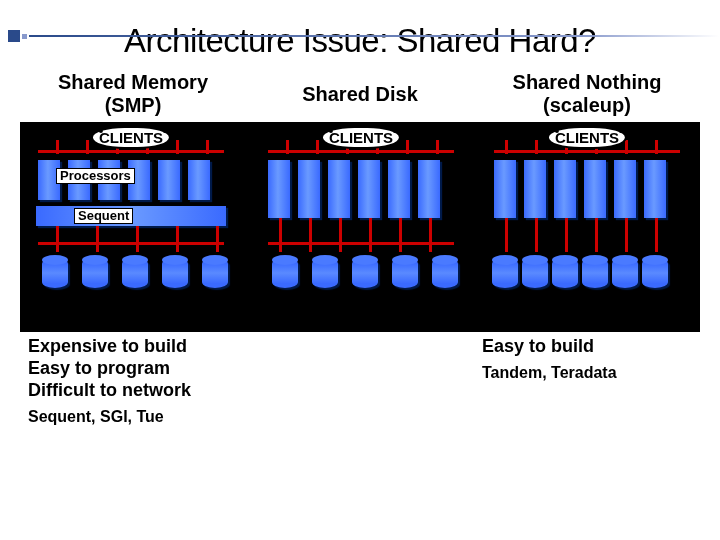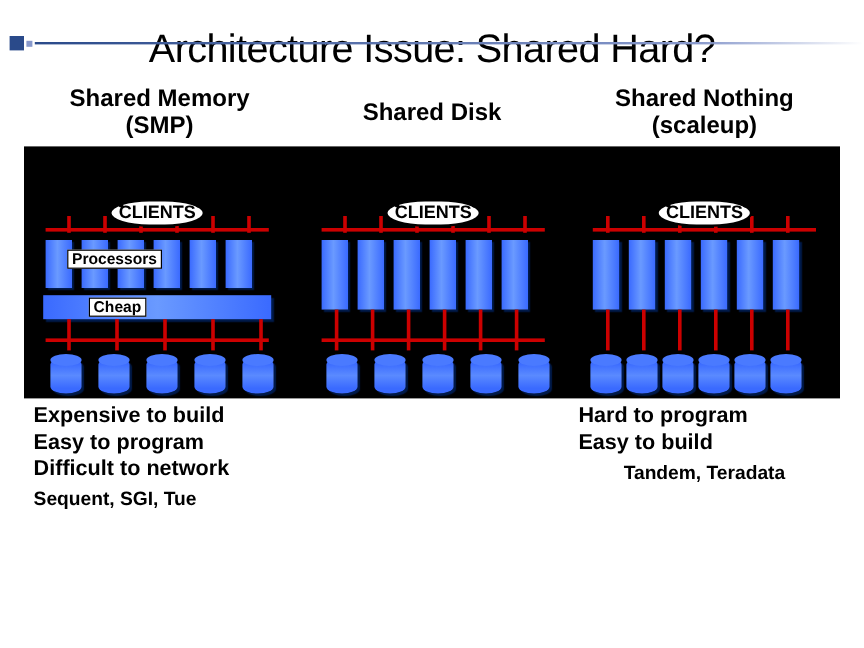--- a/index.html
+++ b/index.html
@@ -6,39 +6,39 @@
 .slide { position: relative; width: 720px; height: 540px; }
 .accent { position: absolute; top: 8px; left: 8px; display: flex; align-items: center; }
 .accent-sq { width: 12px; height: 12px; background: #2a4a8a; margin-right: 2px; }
 .accent-sq2 { width: 5px; height: 5px; background: #8899cc; margin-right: 2px; }
 .accent-line { width: 690px; height: 2px; background: linear-gradient(to right, #2a4a8a, #8899cc 80%, transparent); }
 .title { font-size: 33px; font-weight: 400; text-align: center; margin-top: 22px; letter-spacing: -0.5px; }
 .cols { display: flex; justify-content: space-between; margin: 8px 28px 0 28px; }
 .col { width: 210px; text-align: center; }
 .col-h { font-size: 20px; font-weight: bold; line-height: 1.15; min-height: 52px; display: flex; align-items: center; justify-content: center; }
 .black-area { background: #000; margin: 2px 20px 4px 20px; height: 210px; position: relative; }
-.diagram { position: absolute; top: 0; width: 210px; height: 210px; margin-top: 40px; }
+.diagram { position: absolute; top: 0; width: 210px; height: 210px; }
 .d1 { left: 6px; }
 .d2 { left: 236px; }
 .d3 { left: 462px; }
 .cloud { position: absolute; background: #fff; border: 2px solid #000; border-radius: 50% / 60%; padding: 1px 6px; font-weight: bold; font-size: 15px; top: 4px; left: 50%; transform: translateX(-50%); z-index: 3; }
 .cloud::before, .cloud::after { content: ''; position: absolute; background: #fff; border: 2px solid #000; border-radius: 50%; }
 .bus { position: absolute; background: #c00; height: 3px; }
 .bus-v { width: 3px; }
 .proc { position: absolute; width: 22px; height: 40px; background: linear-gradient(to right, #3a6aff 0%, #6a9aff 45%, #3a6aff 100%); box-shadow: 2px 2px 1px #001a4a; }
 .disk { position: absolute; width: 26px; height: 30px; background: linear-gradient(to bottom, #3a6aff 15%, #5a8aff 50%, #3a6aff 85%); border-radius: 50% / 20%; box-shadow: 2px 2px 1px #001a4a; }
 .disk::before { content: ''; position: absolute; top: -3px; left: 0; right: 0; height: 10px; background: #4a7aff; border-radius: 50%; }
 .proc-lbl { position: absolute; background: #fff; font-weight: bold; font-size: 13px; padding: 0 3px; border: 1px solid #000; z-index: 4; text-align: right; line-height: 1.1; }
 .bottom-row { display: flex; justify-content: space-between; margin: 0 28px; }
 .bcol { width: 210px; }
 .bullets { font-size: 18px; font-weight: bold; line-height: 1.22; }
 .vendor { font-size: 16px; font-weight: bold; margin-top: 6px; }
 .bcol.center { text-align: center; }
 .bcol.right { text-align: left; padding-left: 4px; }
-.bcol.right .vendor { text-align: center; }
+.bcol.right .vendor { text-align: left; }
 </style>
 </head>
 <body>
 
 <div class="slide">
 
   <div class="accent">
     <div class="accent-sq"></div>
     <div class="accent-sq2"></div>
     <div class="accent-line"></div>
@@ -79,21 +79,21 @@
       <div class="bus bus-v" style="top:18px; left:180px; height:14px;"></div>
       <div class="proc" style="top:38px; left:12px;"></div>
       <div class="proc" style="top:38px; left:42px;"></div>
       <div class="proc" style="top:38px; left:72px;"></div>
       <div class="proc" style="top:38px; left:102px;"></div>
       <div class="proc" style="top:38px; left:132px;"></div>
       <div class="proc" style="top:38px; left:162px;"></div>
       <div class="proc-lbl" style="top:46px; left:30px;">Processors</div>
 
       <div style="position:absolute; top:84px; left:10px; width:190px; height:20px; background:linear-gradient(to right,#3a6aff,#6a9aff,#3a6aff); box-shadow:2px 2px 1px #001a4a;"></div>
-      <div class="proc-lbl" style="top:86px; left:48px;">Cheap</div>
+      <div class="proc-lbl" style="top:86px; left:48px;">Sequent</div>
       <div class="bus" style="top:120px; left:12px; width:186px;"></div>
       <div class="bus bus-v" style="top:104px; left:30px; height:26px;"></div>
       <div class="bus bus-v" style="top:104px; left:70px; height:26px;"></div>
       <div class="bus bus-v" style="top:104px; left:110px; height:26px;"></div>
       <div class="bus bus-v" style="top:104px; left:150px; height:26px;"></div>
       <div class="bus bus-v" style="top:104px; left:190px; height:26px;"></div>
       <div class="disk" style="top:136px; left:16px;"></div>
       <div class="disk" style="top:136px; left:56px;"></div>
       <div class="disk" style="top:136px; left:96px;"></div>
       <div class="disk" style="top:136px; left:136px;"></div>
@@ -168,20 +168,19 @@
         <div>Easy to program</div>
         <div>Difficult to network</div>
       </div>
       <div class="vendor">Sequent, SGI, Tue</div>
     </div>
     <div class="bcol center">
       <div class="bullets" style="min-height:66px;"></div>
     </div>
     <div class="bcol right">
       <div class="bullets">
-        <div>Hard to program</div>
         <div>Easy to build</div>
       </div>
       <div class="vendor">Tandem, Teradata</div>
     </div>
   </div>
 
 </div>
 
 </body></html>

